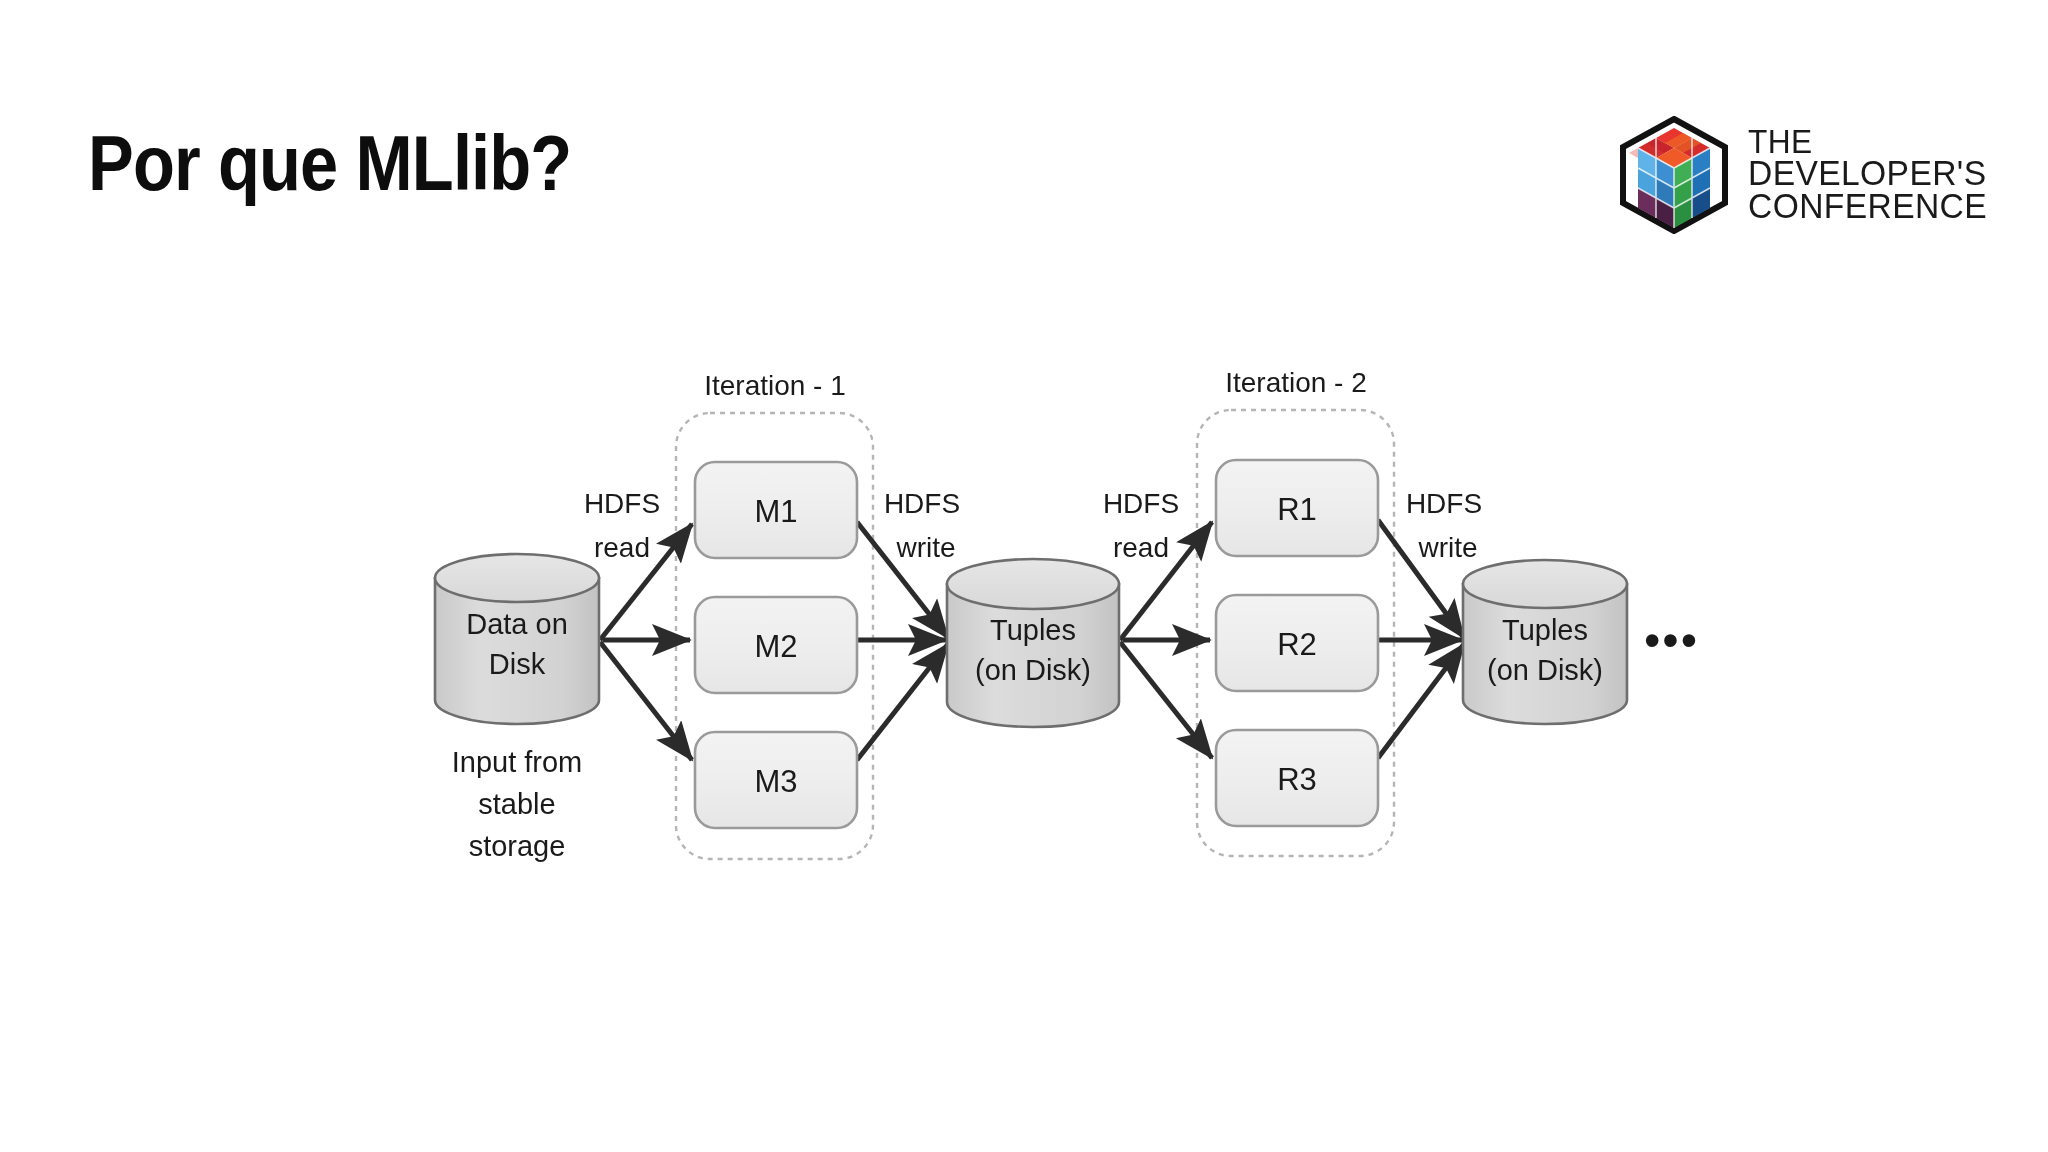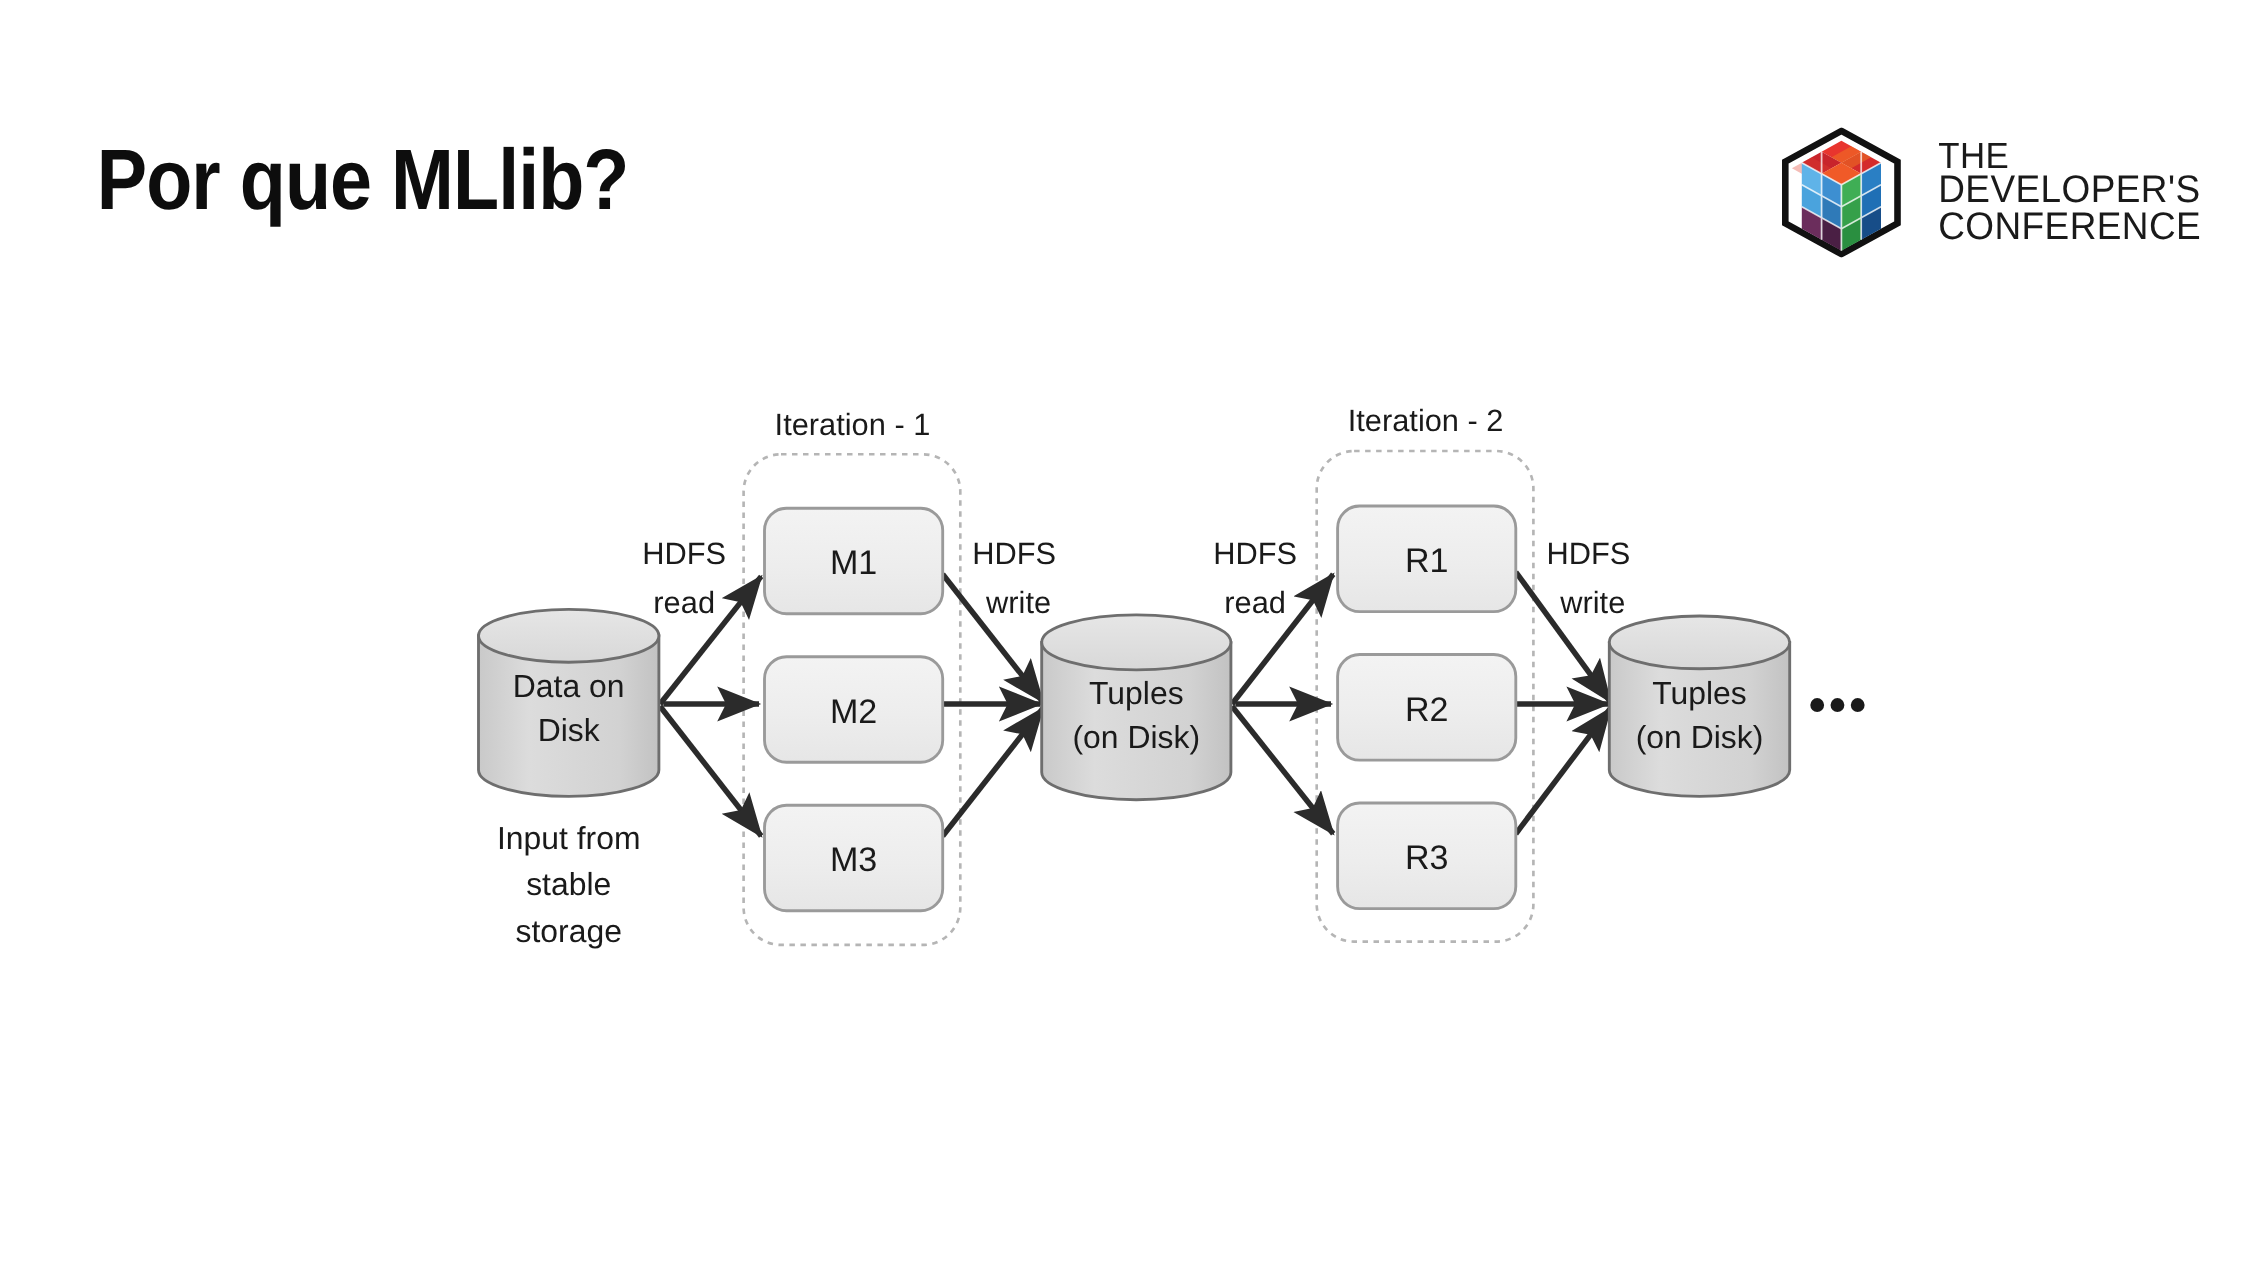--- a/index.html
+++ b/index.html
@@ -39,21 +39,21 @@
     height: 125px;
     display: flex;
     align-items: center;
   }
   #brand-logo .cube-wrap {
     width: 112px;
     height: 118px;
     flex: 0 0 auto;
   }
   #brand-logo .logo-text {
-    margin-left: 32px;
+    margin-left: 18px;
     display: flex;
     flex-direction: column;
     justify-content: center;
     line-height: 0.94;
   }
   #brand-logo .logo-text span {
     font-family: "Liberation Sans", sans-serif;
     font-size: 35px;
     letter-spacing: 0.4px;
     color: #1a1a1a;

